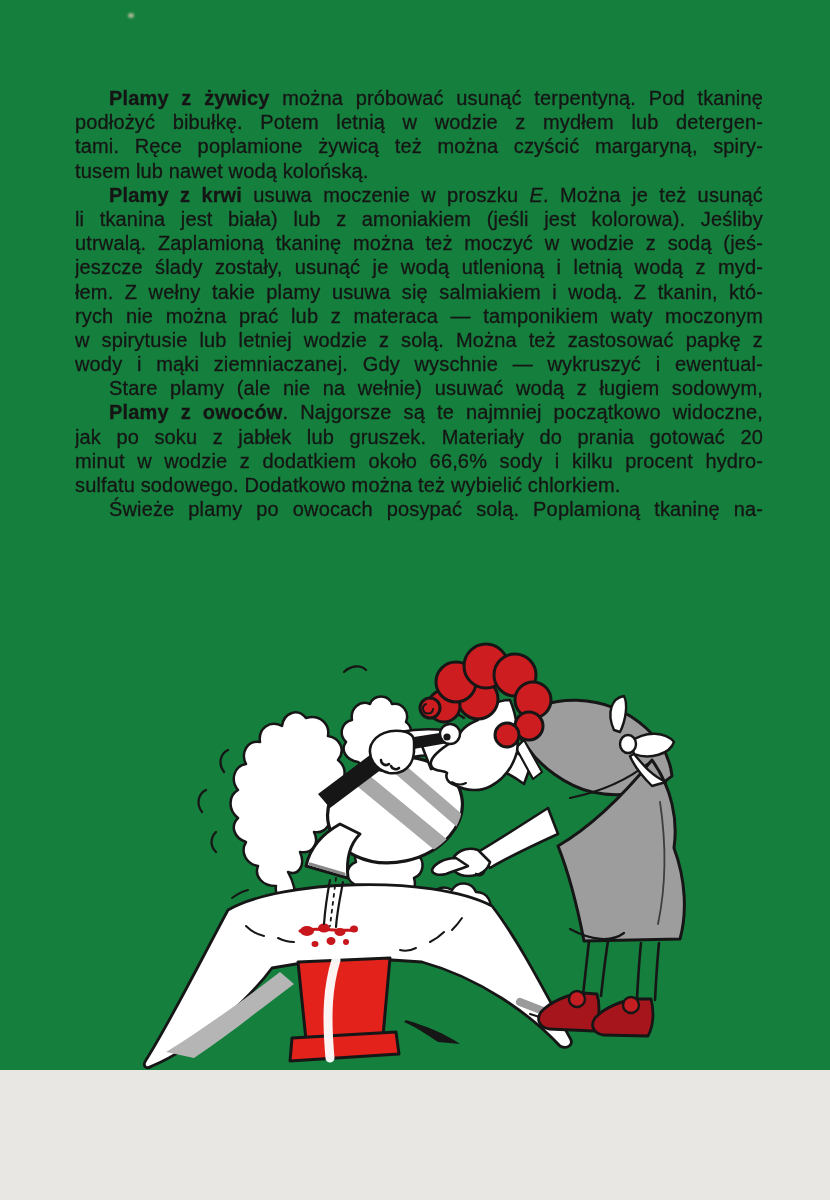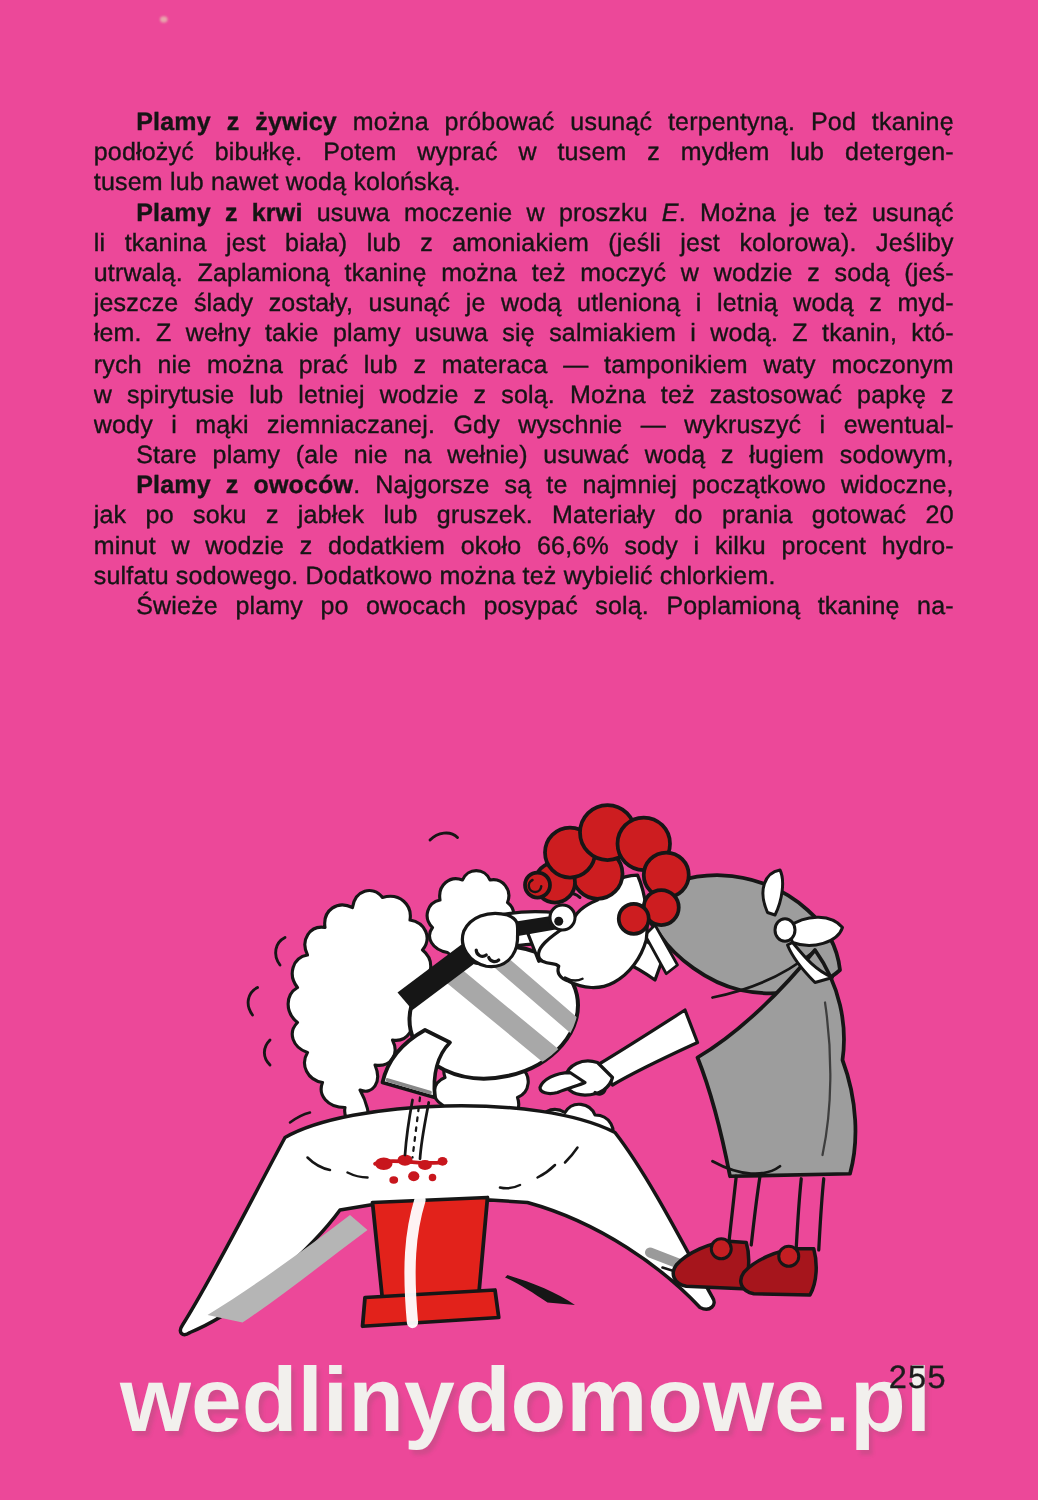--- a/index.html
+++ b/index.html
@@ -1,18 +1,18 @@
 <!DOCTYPE html>
 <html><head>
 <meta charset="utf-8">
 <style>
   html,body{margin:0;padding:0;background:#e9e7e4;}
   .page{
-    position:relative;width:830px;height:1200px;margin:0 auto;
-    background:#ec4899;overflow:hidden;
+    position:relative;width:830px;height:1070px;margin:0 auto;
+    background:#15803d;overflow:hidden;
     font-family:"Liberation Sans",sans-serif;
   }
   .text-block{
     position:absolute;left:75px;top:86px;width:688px;
     color:#151515;font-size:20px;line-height:24.2px;letter-spacing:.15px;
     -webkit-text-stroke:.3px #151515;
   }
   .line{height:24.2px;overflow:hidden;text-align:justify;}
   .line.j{text-align-last:justify;}
   .line.ind{text-indent:34px;}
@@ -41,21 +41,22 @@
 </head>
 <body>
 
 <div class="page">
 
   <span class="speck"></span>
 
   <div class="text-block">
       <div>
         <div class="line j ind"><b>Plamy z żywicy</b><span> można próbować usunąć terpentyną. Pod tkaninę</span></div>
-        <div class="line j"><span>podłożyć bibułkę. Potem wyprać w tusem z mydłem lub detergen-</span></div>
+        <div class="line j"><span>podłożyć bibułkę. Potem letnią w wodzie z mydłem lub detergen-</span></div>
+        <div class="line j"><span>tami. Ręce poplamione żywicą też można czyścić margaryną, spiry-</span></div>
         <div class="line"><span>tusem lub nawet wodą kolońską.</span></div>
       </div>
       <div>
         <div class="line j ind"><b>Plamy z krwi</b><span> usuwa moczenie w proszku </span><i>E</i><span>. Można je też usunąć</span></div>
         <div class="line j"><span>li tkanina jest biała) lub z amoniakiem (jeśli jest kolorowa). Jeśliby</span></div>
         <div class="line j"><span>utrwalą. Zaplamioną tkaninę można też moczyć w wodzie z sodą (jeś-</span></div>
         <div class="line j"><span>jeszcze ślady zostały, usunąć je wodą utlenioną i letnią wodą z myd-</span></div>
         <div class="line j"><span>łem. Z wełny takie plamy usuwa się salmiakiem i wodą. Z tkanin, któ-</span></div>
         <div class="line j"><span>rych nie można prać lub z materaca — tamponikiem waty moczonym</span></div>
         <div class="line j"><span>w spirytusie lub letniej wodzie z solą. Można też zastosować papkę z</span></div>

